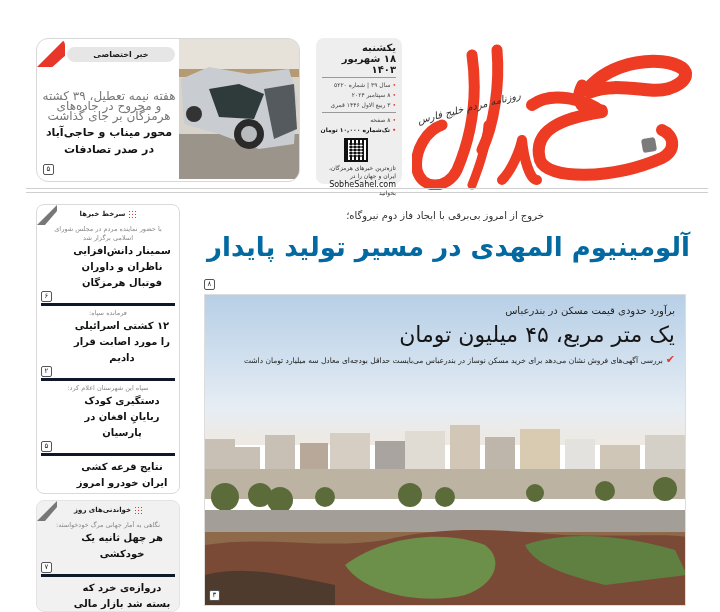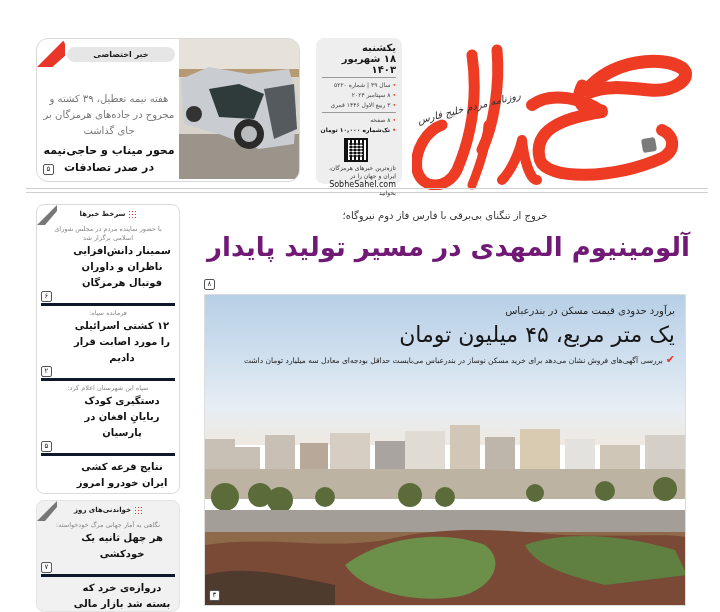--- a/index.html
+++ b/index.html
@@ -28,41 +28,41 @@
     .qr::after { content: ""; position: absolute; inset: 3px; background:
       repeating-linear-gradient(0deg, #111 0 2px, #fff 2px 3px); opacity: .6; }
     .info-foot { font-size: 6px; color: #333; line-height: 8px; }
     .info-site { font-size: 8px; font-weight: normal; color: #111; direction: ltr; text-align: right; }
 
     
     .excl-card { position: absolute; left: 36px; top: 38px; width: 264px; height: 144px; border: 1.5px solid #d8d8d8; border-radius: 12px; overflow: hidden; background: #fff; }
     .excl-corner { position: absolute; left: 0; top: 0; width: 28px; height: 28px; background: #e8362a; clip-path: polygon(100% 0, 100% 60%, 55% 100%, 0 100%); border-top-right-radius: 6px; }
     .excl-label { position: absolute; left: 30px; top: 8px; width: 108px; height: 15px; background: #e6e6e6; border-radius: 8px; font-size: 8px; font-weight: bold; text-align: center; line-height: 15px; direction: rtl; }
     .excl-text { position: absolute; left: 4px; top: 52px; width: 136px; direction: rtl; text-align: center; }
-    .excl-sub { font-size: 10px; color: #777; line-height: 16px; }
+    .excl-sub { font-size: 12px; color: #777; line-height: 10px; }
     .excl-title { font-size: 11px; font-weight: bold; line-height: 17px; margin-top: 3px; color: #111; }
     .page-tag { position: absolute; width: 11px; height: 11px; border: 1px solid #555; font-size: 7px; line-height: 9px; text-align: center; background: #fff; border-radius: 2px; }
     .excl-photo { position: absolute; left: 142px; top: 0; width: 120px; height: 140px; overflow: hidden; }
 
     
     .side-box { position: absolute; left: 36px; width: 144px; background: #fff; border: 1.5px solid #dadada; border-radius: 8px; direction: rtl; text-align: center; overflow: hidden; }
     .side-box.gray { background: #f1f1f1; border-color: #e4e4e4; }
     .side-corner { position: absolute; left: 0; top: 0; width: 20px; height: 20px; background: #777; clip-path: polygon(100% 0, 100% 30%, 40% 100%, 0 100%, 0 100%); }
     .side-head { font-size: 7px; font-weight: bold; margin-top: 5px; height: 12px; }
     .side-head .grid-icon { display: inline-block; width: 8px; height: 8px; margin-left: 3px; vertical-align: middle;
       background: radial-gradient(circle, #d33 35%, transparent 40%) 0 0 / 3px 3px; }
     .side-item { position: relative; padding: 3px 4px 12px; border-bottom: 3px solid #0f172a; margin: 0 4px; }
     .side-item:last-child { border-bottom: none; }
     .side-kicker { font-size: 6.5px; color: #888; line-height: 9px; }
     .side-title { font-size: 10px; font-weight: bold; line-height: 16px; color: #111; margin-left: 28px; }
     .side-item .page-tag { left: 0; bottom: 1px; }
 
     
     .main-kicker { position: absolute; left: 200px; top: 210px; width: 490px; text-align: center; font-size: 10px; color: #333; direction: rtl; }
-    .main-headline { position: absolute; left: 200px; top: 232px; width: 490px; text-align: right; font-size: 26px; font-weight: bold; direction: rtl; color: #701a75; letter-spacing: -0.5px; }
+    .main-headline { position: absolute; left: 200px; top: 232px; width: 490px; text-align: right; font-size: 26px; font-weight: bold; direction: rtl; color: #0369a1; letter-spacing: -0.5px; }
     .main-page { left: 204px; top: 279px; }
 
     
     .main-photo { position: absolute; left: 204px; top: 294px; width: 482px; height: 312px; overflow: hidden; border: 1px solid #ddd; }
     .sky { position: absolute; inset: 0 0 160px 0; background: linear-gradient(180deg, #b7cfe6 0%, #cfdfee 40%, #e6edf4 75%, #efe9e1 100%); }
     .photo-text { position: absolute; right: 10px; top: 10px; width: 440px; direction: rtl; text-align: right; }
     .photo-kicker { font-size: 10px; color: #222; }
     .photo-headline { font-size: 22px; font-weight: normal; color: #161616; margin-top: 6px; }
     .photo-body { font-size: 7.5px; color: #222; line-height: 13px; margin-top: 6px; margin-right: 0; }
     .photo-body .check { color: #e8362a; font-size: 11px; font-weight: bold; margin-left: 3px; }
@@ -111,21 +111,21 @@
   <div class="info-foot">تازه‌ترین خبرهای هرمزگان، ایران و جهان را در</div>
   <div class="info-site">SobheSahel.com</div>
   <div class="info-foot">بخوانید</div>
 </div>
 
 <div class="excl-card">
   <div class="excl-corner"></div>
   <div class="excl-label">خبر اختصاصی</div>
   <div class="excl-text">
     <div class="excl-sub">هفته نیمه تعطیل، ۳۹ کشته و مجروح در جاده‌های هرمزگان بر جای گذاشت</div>
-    <div class="excl-title">محور میناب و حاجی‌نیمه در صدر تصادفات</div>
+    <div class="excl-title">محور میناب و حاجی‌آباد در صدر تصادفات</div>
   </div>
   <div class="page-tag" style="left:6px; bottom:6px;">۵</div>
   <div class="excl-photo">
     <svg width="120" height="140" viewBox="0 0 120 140">
       <rect width="120" height="140" fill="#d8d4cc"></rect>
       <rect y="0" width="120" height="30" fill="#e6e2da"></rect>
       <rect y="30" width="120" height="8" fill="#b69a74"></rect>
       <rect y="95" width="120" height="45" fill="#9a948a"></rect>
       <path d="M2 40 L30 28 L70 35 L110 30 L118 60 L115 105 L80 110 L40 95 L5 85 Z" fill="#c9ccd0"></path>
       <path d="M30 50 L60 45 L85 55 L75 80 L40 78 Z" fill="#2f3a3a"></path>
@@ -168,21 +168,21 @@
     <div class="side-kicker">نگاهی به آمار جهانی مرگ خودخواسته:</div>
     <div class="side-title">هر چهل ثانیه یک خودکشی</div>
     <div class="page-tag">۷</div>
   </div>
   <div class="side-item">
     <div class="side-title">دروازه‌ی خرد که بسته شد بازار مالی سکه می‌شود</div>
     <div class="page-tag">۴</div>
   </div>
 </div>
 
-<div class="main-kicker">خروج از تنگنای بی‌برقی با فارس فاز دوم نیروگاه؛</div>
+<div class="main-kicker">خروج از امروز بی‌برقی با ایجاد فاز دوم نیروگاه؛</div>
 <div class="main-headline">آلومینیوم المهدی در مسیر تولید پایدار</div>
 <div class="page-tag main-page">۸</div>
 
 <div class="main-photo">
   <div class="sky"></div>
   <svg style="position:absolute; left:0; top:130px;" width="482" height="182" viewBox="0 0 482 182">
 
     <g fill="#c8c0b4">
       <rect x="0" y="14" width="30" height="30"></rect>
         <rect x="30" y="22" width="25" height="22"></rect>

